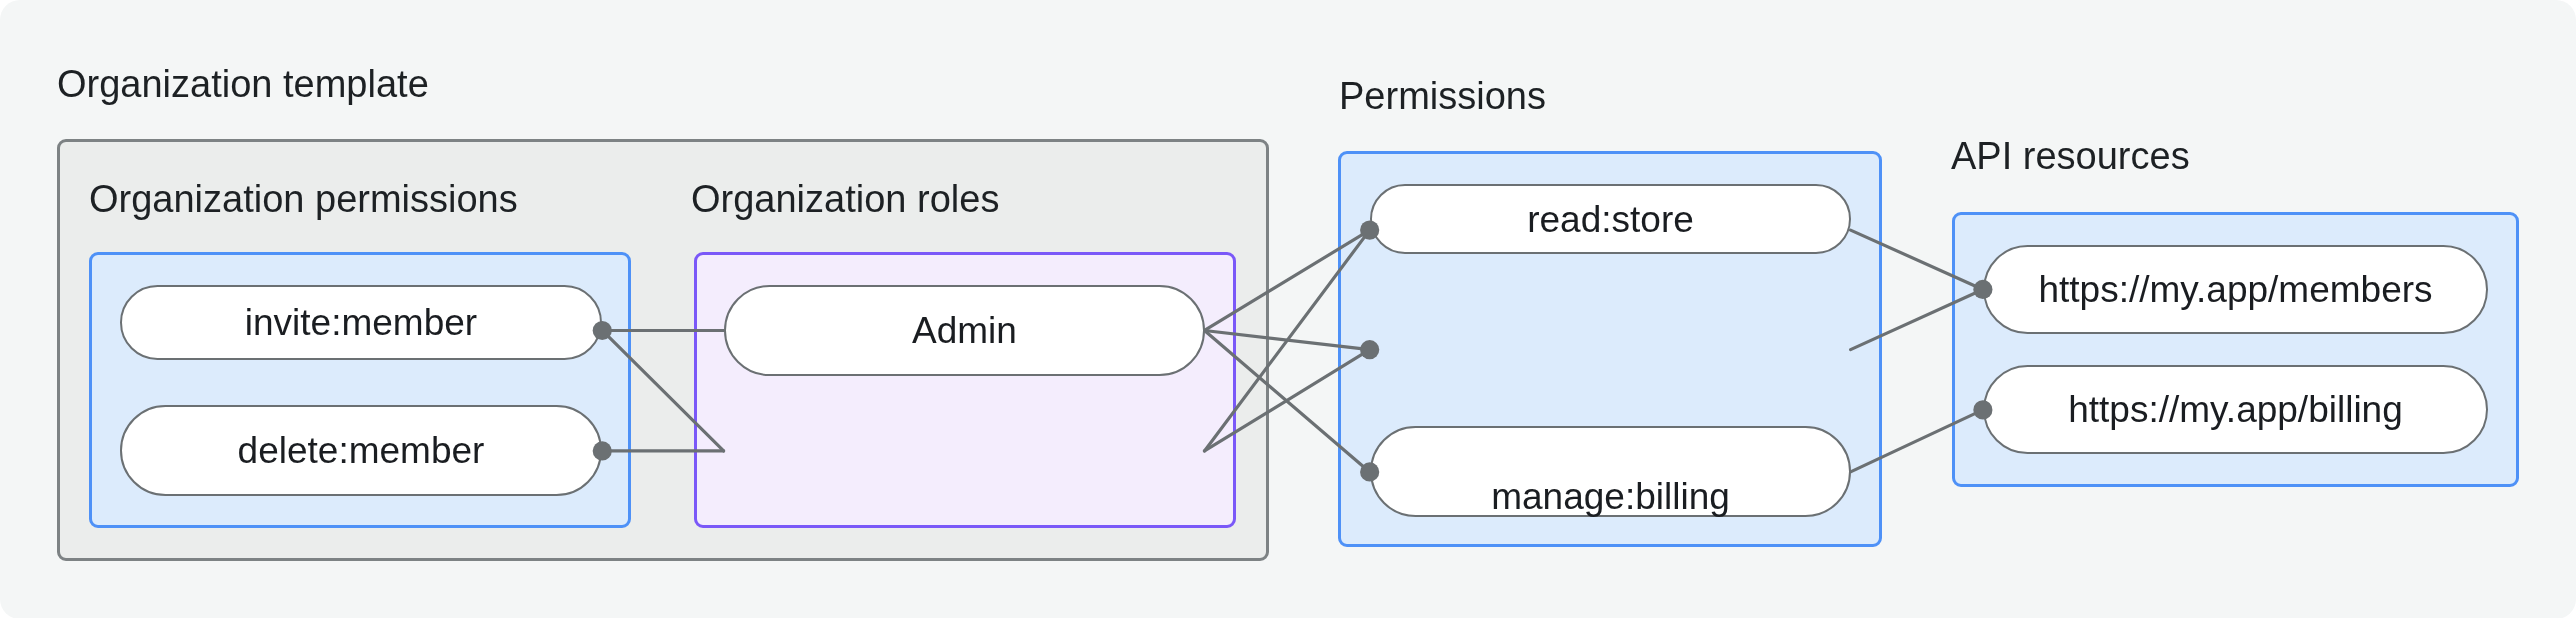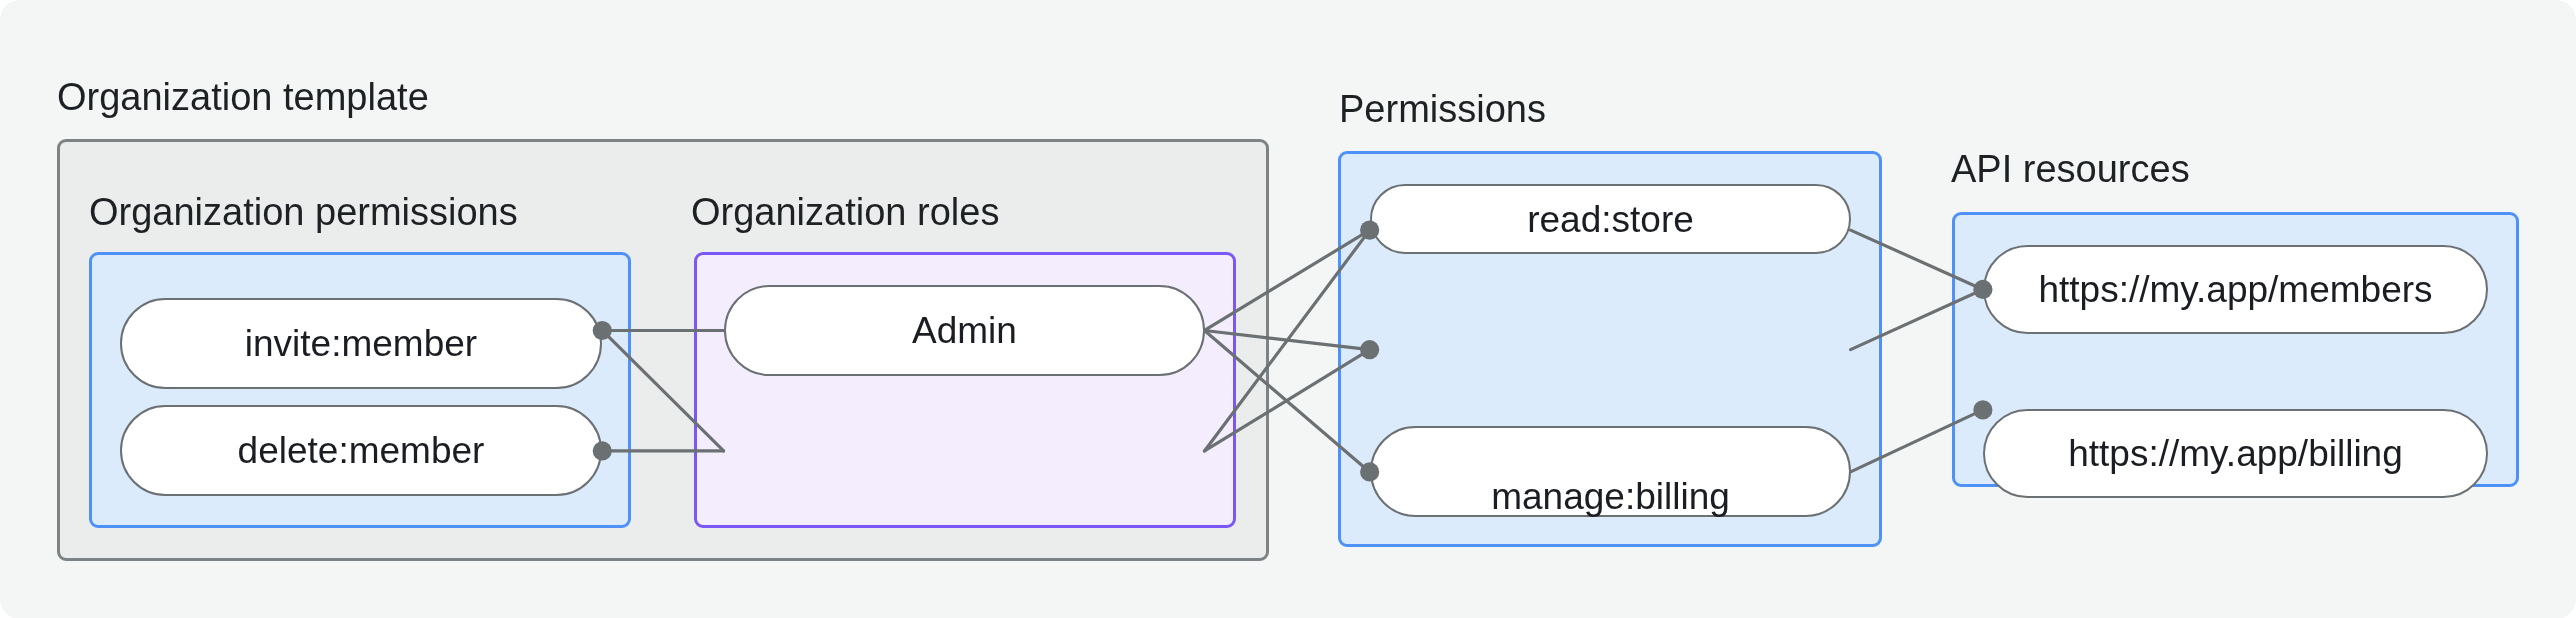--- a/index.html
+++ b/index.html
@@ -23,21 +23,20 @@
   }
   .box-gray   { background: #ebedec; border: 3.7px solid #7d8284; }
   .box-blue   { background: #dcebfc; border: 3.7px solid #4e91f7; }
   .box-purple { background: #f4edfd; border: 3.7px solid #7a58f8; }
   .title {
     position: absolute;
     font-size: 38px;
     line-height: 1;
     color: #1d2124;
     white-space: nowrap;
-    margin-top: 13px;
   }
   .pill {
     position: absolute;
     box-sizing: border-box;
     background: #ffffff;
     border: 2.7px solid #6b7073;
     border-radius: 46px;
     display: flex;
     align-items: center;
     justify-content: center;
@@ -90,21 +89,21 @@
     <line class="edge" x1="1320" y1="362" x2="1501" y2="252"></line>
     <line class="edge" x1="1320" y1="362" x2="1501" y2="383"></line>
     <line class="edge" x1="1320" y1="362" x2="1501" y2="517"></line>
     <line class="edge" x1="1320" y1="494" x2="1501" y2="252"></line>
     <line class="edge" x1="1320" y1="494" x2="1501" y2="383"></line>
     <line class="edge" x1="2028" y1="252" x2="2173" y2="317"></line>
     <line class="edge" x1="2028" y1="383" x2="2173" y2="317"></line>
     <line class="edge" x1="2028" y1="517" x2="2173" y2="449"></line>
   </svg>
 
-  <div class="pill" style="left:120px; top:298px; width:482px; height:91px;">
+  <div class="pill" style="left:120px; top:285px; width:482px; height:75px;">
     <span>invite:member</span>
   </div>
 
   <div class="pill" style="left:120px; top:405px; width:482px; height:91px;">
     <span>delete:member</span>
   </div>
 
   <div class="pill" style="left:724px; top:285px; width:481px; height:91px;">
     <span>Admin</span>
   </div>
@@ -116,21 +115,21 @@
 
 
   <div class="pill" style="left:1370px; top:426px; width:481px; height:91px;align-items:flex-end;">
     <span>manage:billing</span>
   </div>
 
   <div class="pill" style="left:1983px; top:245px; width:505px; height:89px;">
     <span>https://my.app/members</span>
   </div>
 
-  <div class="pill" style="left:1983px; top:365px; width:505px; height:89px;margin-top:44px;">
+  <div class="pill" style="left:1983px; top:365px; width:505px; height:89px;">
     <span>https://my.app/billing</span>
   </div>
 
   <svg class="layer" viewBox="0 0 2823 678" width="2576" height="619">
     <circle class="dot" cx="660" cy="362" r="10.5"></circle>
     <circle class="dot" cx="660" cy="494" r="10.5"></circle>
     <circle class="dot" cx="1501" cy="252" r="10.5"></circle>
     <circle class="dot" cx="1501" cy="383" r="10.5"></circle>
     <circle class="dot" cx="1501" cy="517" r="10.5"></circle>
     <circle class="dot" cx="2173" cy="317" r="10.5"></circle>

